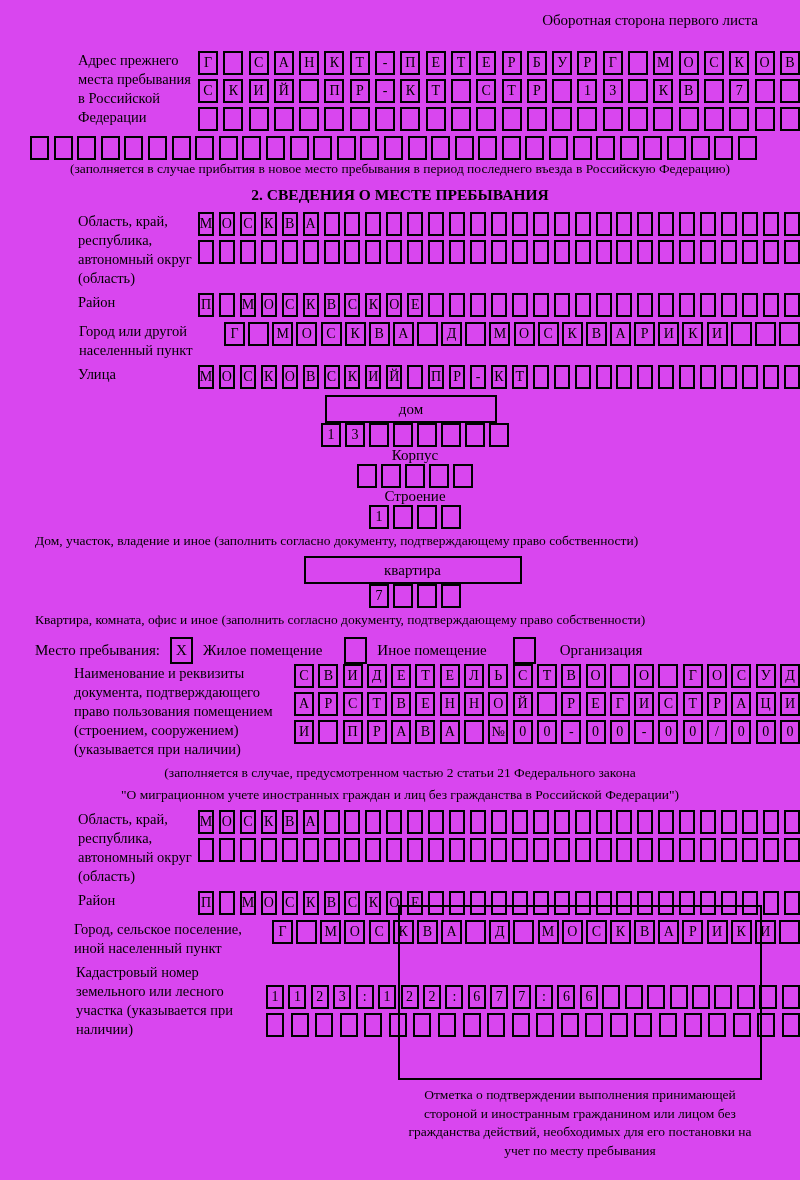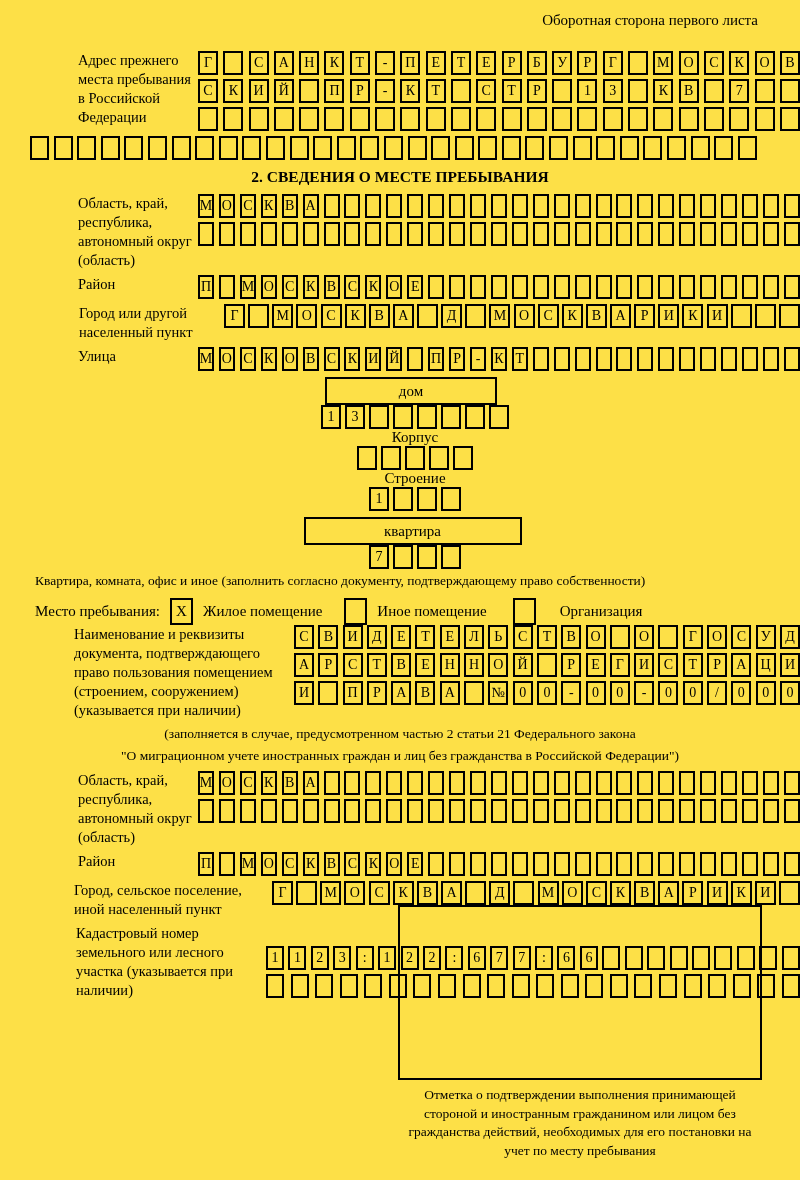--- a/index.html
+++ b/index.html
@@ -1,18 +1,18 @@
 <!DOCTYPE html>
 <html lang="ru"><head>
 <meta charset="utf-8">
 <style>
   html,body{margin:0;padding:0;background:#fff;}
   .page{
     width:800px;height:1180px;box-sizing:border-box;
-    background:#fde047;color:#000;position:relative;overflow:hidden;
+    background:#d946ef;color:#000;position:relative;overflow:hidden;
     font-family:"Liberation Serif","DejaVu Serif",serif;
     padding-top:12px;
   }
   .top-header{
     text-align:right;font-size:15px;padding-right:42px;margin-bottom:22px;
   }
   
   .cells{display:flex;justify-content:space-between;}
   .cell{
     box-sizing:border-box;flex:0 0 auto;height:24px;
@@ -174,20 +174,21 @@
       <span class="cell"></span>
       <span class="cell"></span>
       <span class="cell"></span>
       <span class="cell"></span>
       <span class="cell"></span>
       <span class="cell"></span>
       <span class="cell"></span>
       <span class="cell"></span>
       <span class="cell"></span>
     </div>
+  <div class="note center">(заполняется в случае прибытия в новое место пребывания в период последнего въезда в Российскую Федерацию)</div>
 
   <div class="sec-title">2. СВЕДЕНИЯ О МЕСТЕ ПРЕБЫВАНИЯ</div>
 
   <div class="lblock">
     <div class="lbl w120">Область, край, республика, автономный округ (область)</div>
     <div class="rows">
       <div class="cells c29">
           <span class="cell">М</span>
           <span class="cell">О</span>
           <span class="cell">С</span>
@@ -373,20 +374,21 @@
         <span class="cell"></span>
       </div>
     <span class="inline-lbl">Строение</span>
     <div class="cells cfree">
         <span class="cell">1</span>
         <span class="cell"></span>
         <span class="cell"></span>
         <span class="cell"></span>
       </div>
   </div>
+  <div class="note">Дом, участок, владение и иное (заполнить согласно документу, подтверждающему право собственности)</div>
 
   <div class="apt-row">
     <div class="wide-box kv-box">квартира</div>
     <div class="cells cfree">
         <span class="cell">7</span>
         <span class="cell"></span>
         <span class="cell"></span>
         <span class="cell"></span>
       </div>
   </div>

